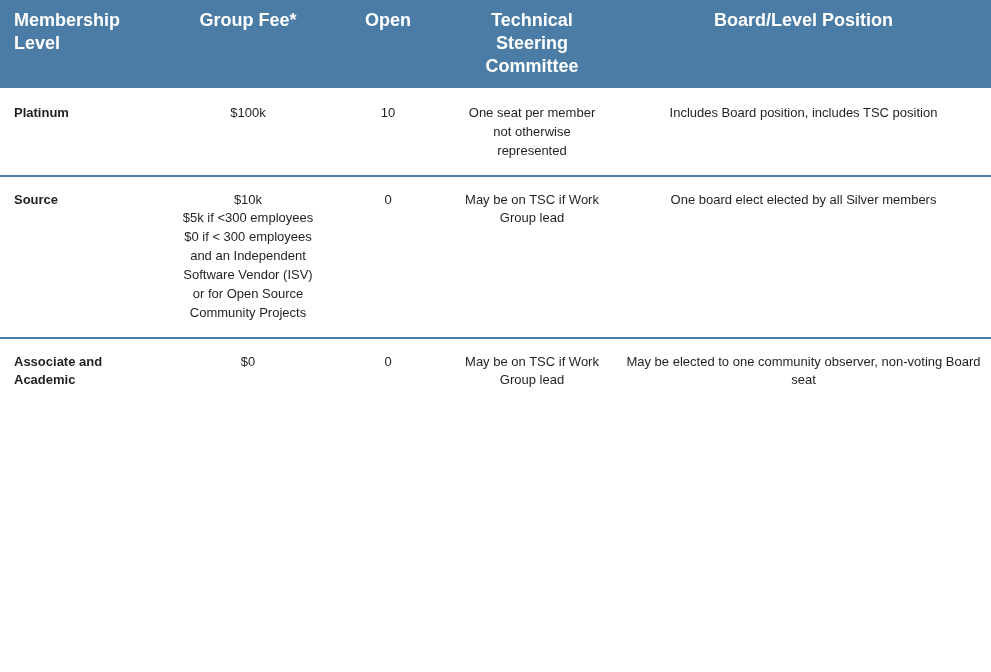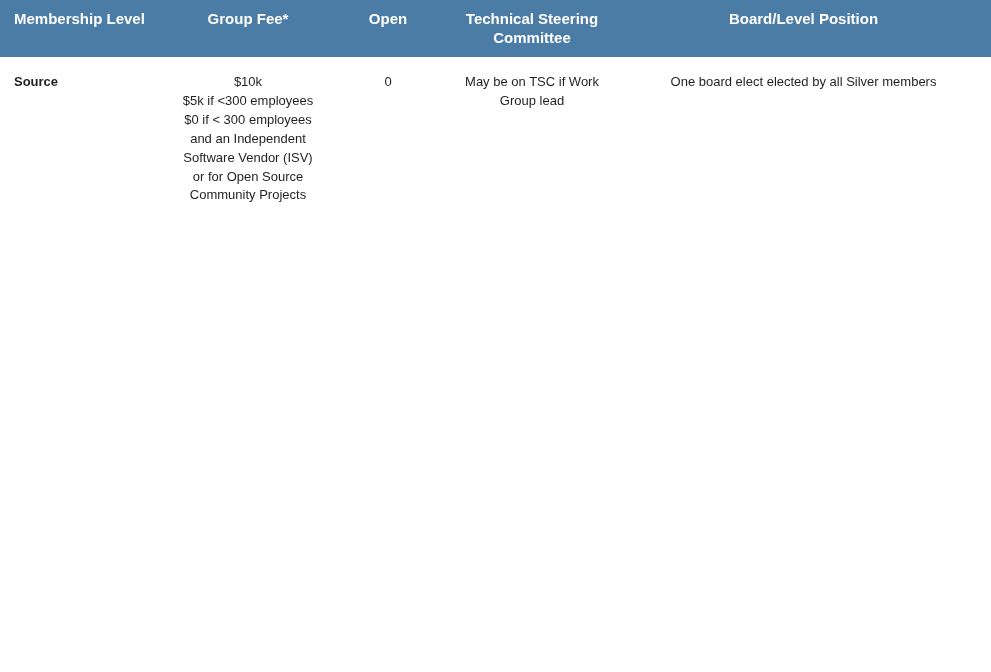--- a/index.html
+++ b/index.html
@@ -15,21 +15,21 @@
     overflow: hidden;
   }
   #membership-table {
     width: 991px;
     border-collapse: collapse;
     table-layout: fixed;
   }
   #membership-table thead th {
     background: #4a7ca6;
     color: #ffffff;
-    font-size: 15px;
+    font-size: 18px;
     font-weight: bold;
     line-height: 1.28;
     padding: 9px 10px 10px 10px;
     vertical-align: top;
     text-align: center;
     border: none;
   }
   #membership-table thead th.col-level {
     text-align: left;
     padding-left: 14px;
@@ -75,26 +75,48 @@
     <tr>
       <th class="col-level">Membership Level</th>
       <th>Group Fee*</th>
       <th>Open</th>
       <th>Technical Steering Committee</th>
       <th>Board/Level Position</th>
     </tr>
   </thead>
   <tbody>
     <tr>
+      <td class="col-level">Platinum</td>
+      <td>
+        <span class="fee-stack">
+          <span class="fee-line">$100k</span>
+        </span>
+      </td>
+      <td>10</td>
+      <td>One seat per member not otherwise represented</td>
+      <td>Includes Board position, includes TSC position</td>
+    </tr>
+    <tr>
       <td class="col-level">Source</td>
       <td>
         <span class="fee-stack">
           <span class="fee-line">$10k</span>
           <span class="fee-line">$5k if &lt;300 employees</span>
           <span class="fee-line">$0 if &lt; 300 employees and an Independent Software Vendor (ISV) or for Open Source Community Projects</span>
         </span>
       </td>
       <td>0</td>
       <td>May be on TSC if Work Group lead</td>
       <td>One board elect elected by all Silver members</td>
     </tr>
+    <tr>
+      <td class="col-level">Associate and Academic</td>
+      <td>
+        <span class="fee-stack">
+          <span class="fee-line">$0</span>
+        </span>
+      </td>
+      <td>0</td>
+      <td>May be on TSC if Work Group lead</td>
+      <td>May be elected to one community observer, non-voting Board seat</td>
+    </tr>
   </tbody>
 </table>
 
 </body></html>

